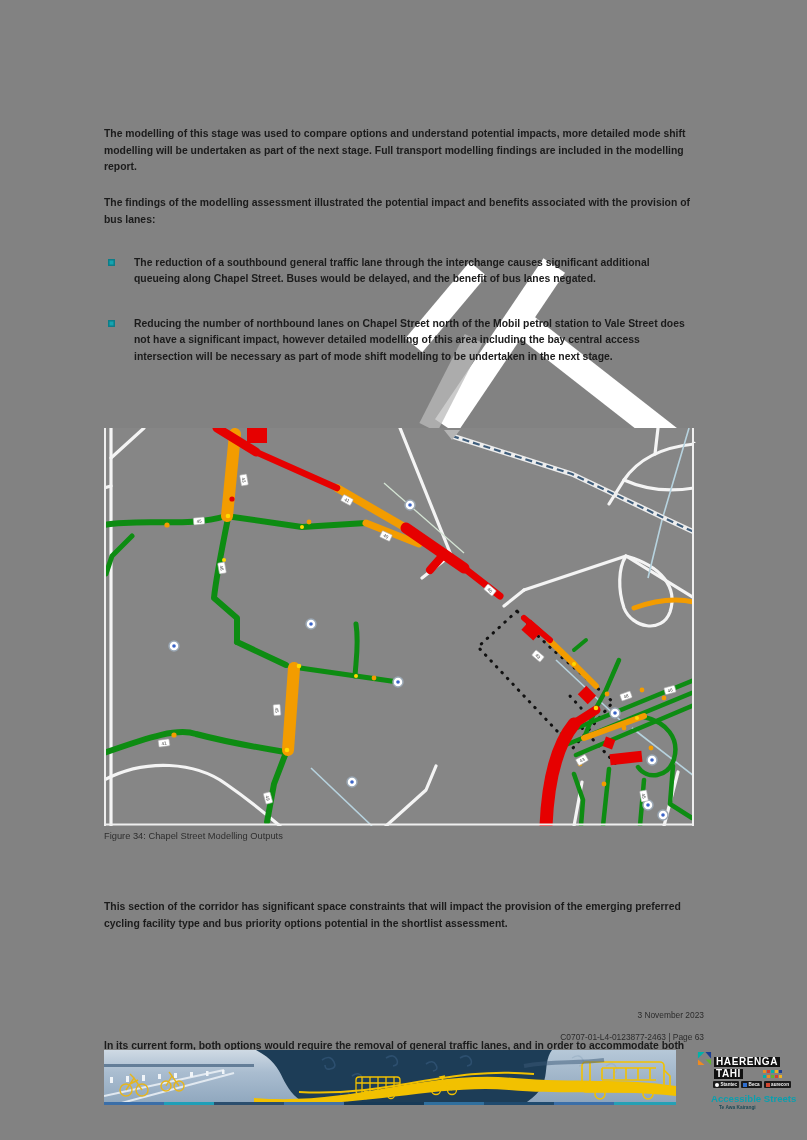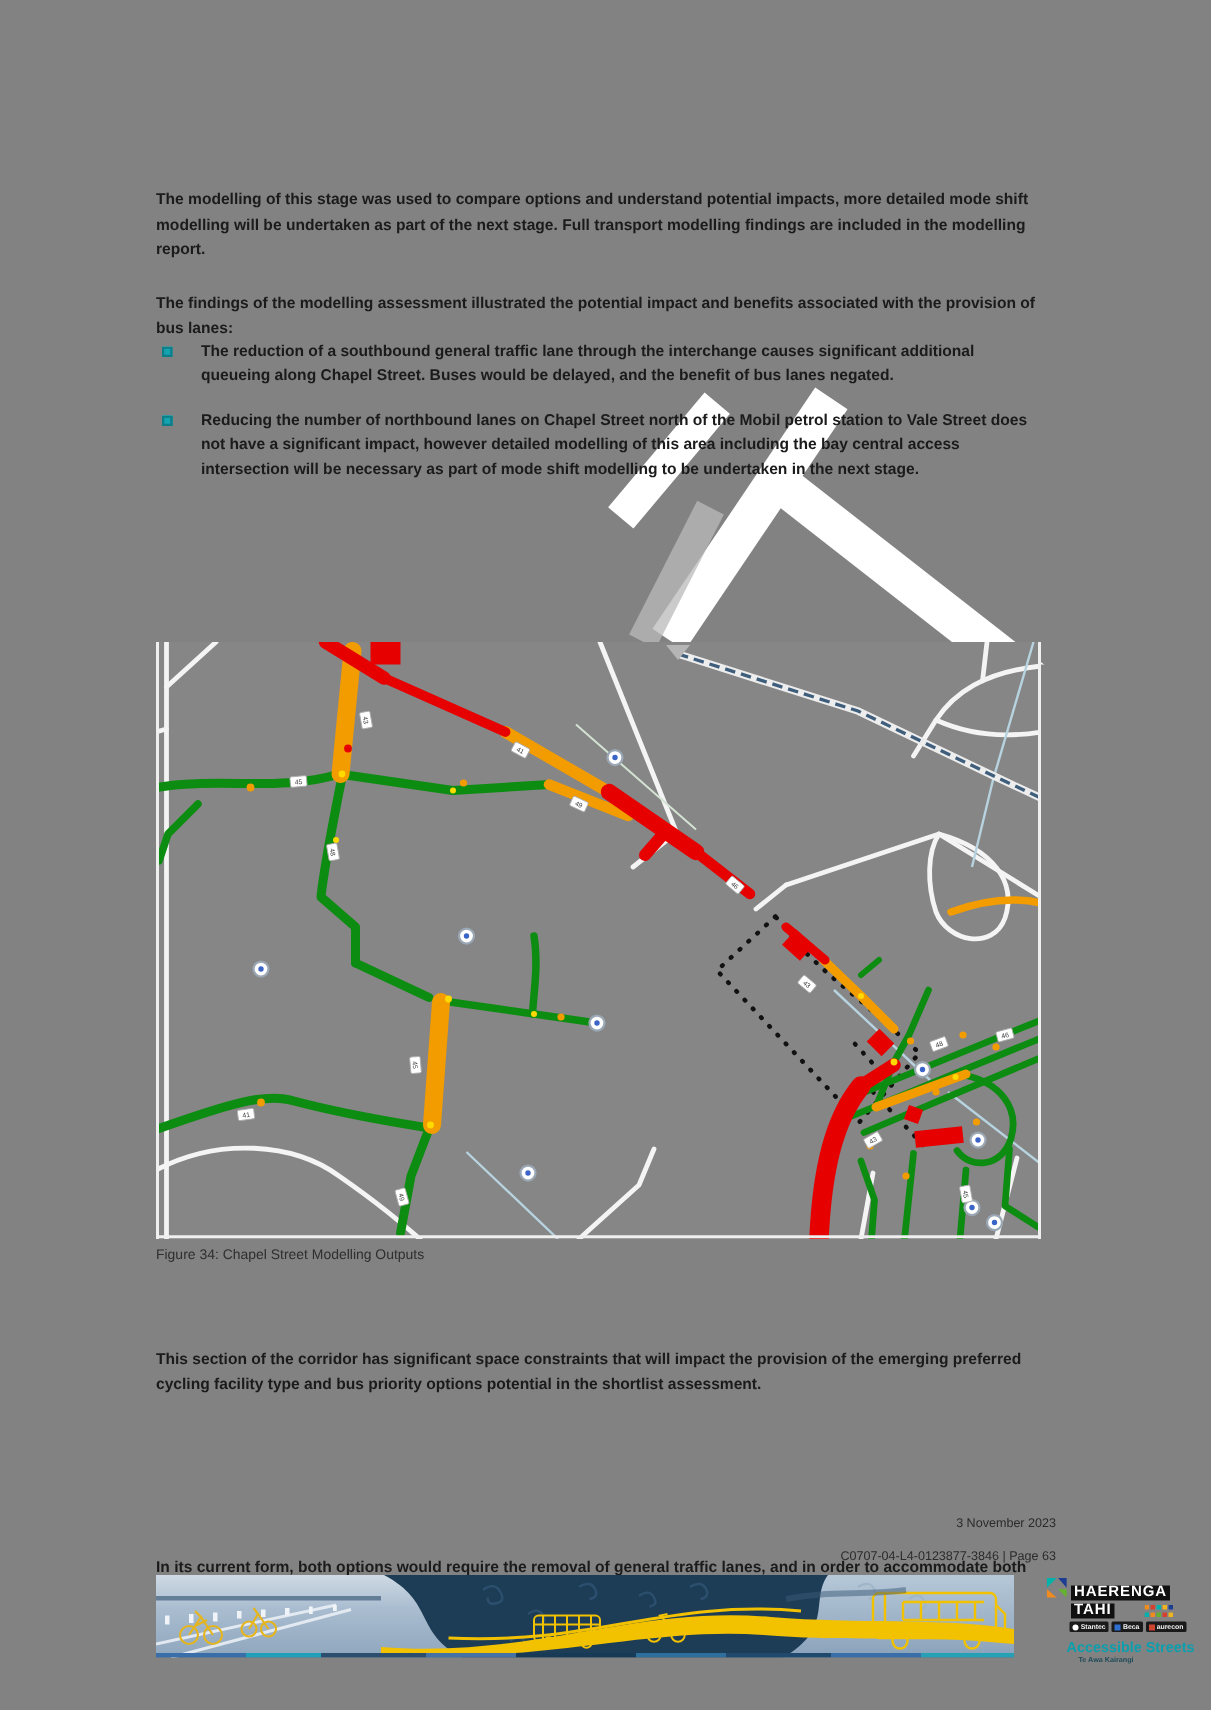--- a/index.html
+++ b/index.html
@@ -7,21 +7,21 @@
     width:807px;height:1140px;position:relative;overflow:hidden;
     background:#828282;
     font-family:"Liberation Sans",sans-serif;
     color:#1b1b1b;
   }
   .abs{position:absolute;}
   .bodytext{font-size:10.4px;line-height:16.4px;color:#1b1b1b;font-weight:bold;}
   #p1{left:104px;top:116px;width:602px;}
   #p2{left:104px;top:185px;width:602px;}
   #bullets{left:104px;top:227px;width:590px;z-index:2;}
-  .bullet-item{position:relative;padding-left:30px;margin-bottom:13px;}
+  .bullet-item{position:relative;padding-left:30px;margin-bottom:13px;margin-top:28px;}
   .bullet-marker{
     position:absolute;left:4px;top:4px;width:7px;height:7px;
     background:#15a3b0;box-shadow:inset 0 0 0 1.5px #0d7d88;
   }
   #watermark{left:330px;top:238px;z-index:0;}
   #mapfig{left:104px;top:428px;z-index:1;line-height:0;}
   #caption{left:104px;top:831px;font-size:9.3px;color:#2e2e2e;}
   #heading{left:104px;top:812px;font-size:12.6px;font-weight:bold;color:#15a3b0;}
   #heading .h-num{margin-right:16px;}
   #p3{left:104px;top:889px;width:602px;}
@@ -294,21 +294,21 @@
 <div class="abs" id="caption">Figure 34: Chapel Street Modelling Outputs</div>
 
 <div class="abs" id="heading">
   <span class="h-num">6.2.2</span><span>Assessment of the combined emerging preferred options</span>
 </div>
 
 <p class="abs bodytext" id="p3">This section of the corridor has significant space constraints that will impact the provision of the emerging preferred cycling facility type and bus priority options potential in the shortlist assessment.</p>
 <p class="abs bodytext" id="p4">In its current form, both options would require the removal of general traffic lanes, and in order to accommodate both options, two lanes of general traffic would need to be reallocated. The traffic</p>
 
 <div class="abs" id="footdate">3 November 2023</div>
-<div class="abs" id="footref">C0707-04-L4-0123877-3846 | Page 63</div>
+<div class="abs" id="footref">C0707-01-L4-0123877-2463 | Page 63</div>
 
 <div class="abs" id="banner">
 <svg width="572" height="55" viewBox="0 0 572 55">
   <defs>
     <linearGradient id="ph1" x1="0" y1="0" x2="0" y2="1">
       <stop offset="0" stop-color="#cfdae4"></stop>
           <stop offset="0.4" stop-color="#aabdd0"></stop>
           <stop offset="1" stop-color="#8ea6bd"></stop>
     </linearGradient>
     <linearGradient id="ph2" x1="0" y1="0" x2="0" y2="1">

